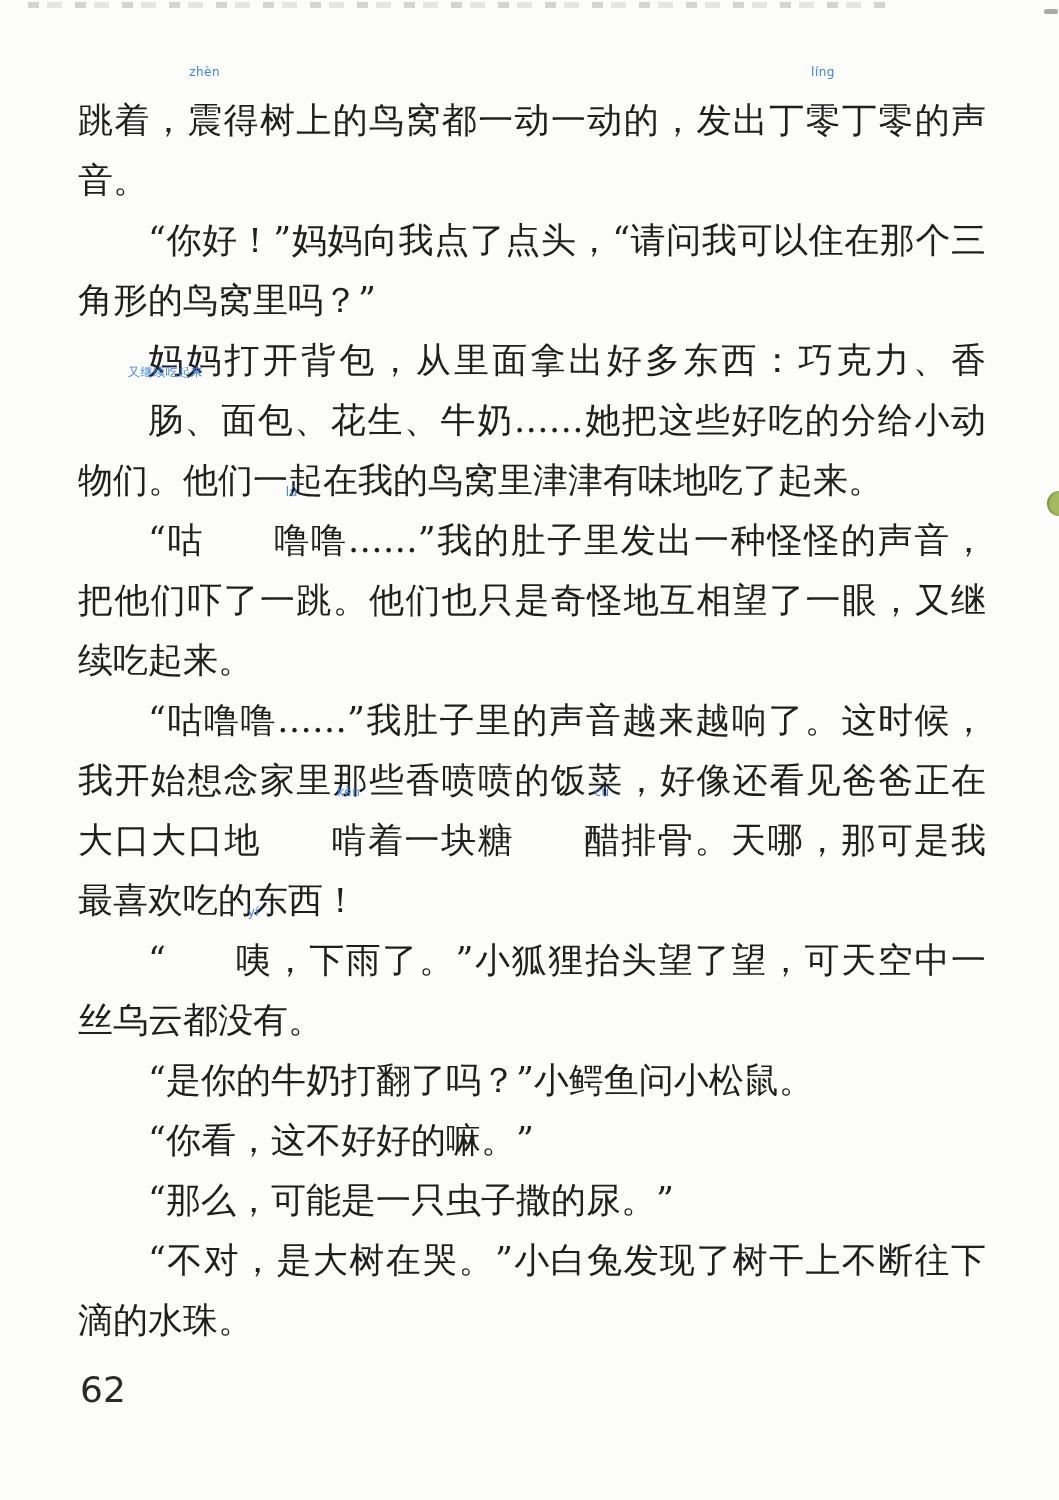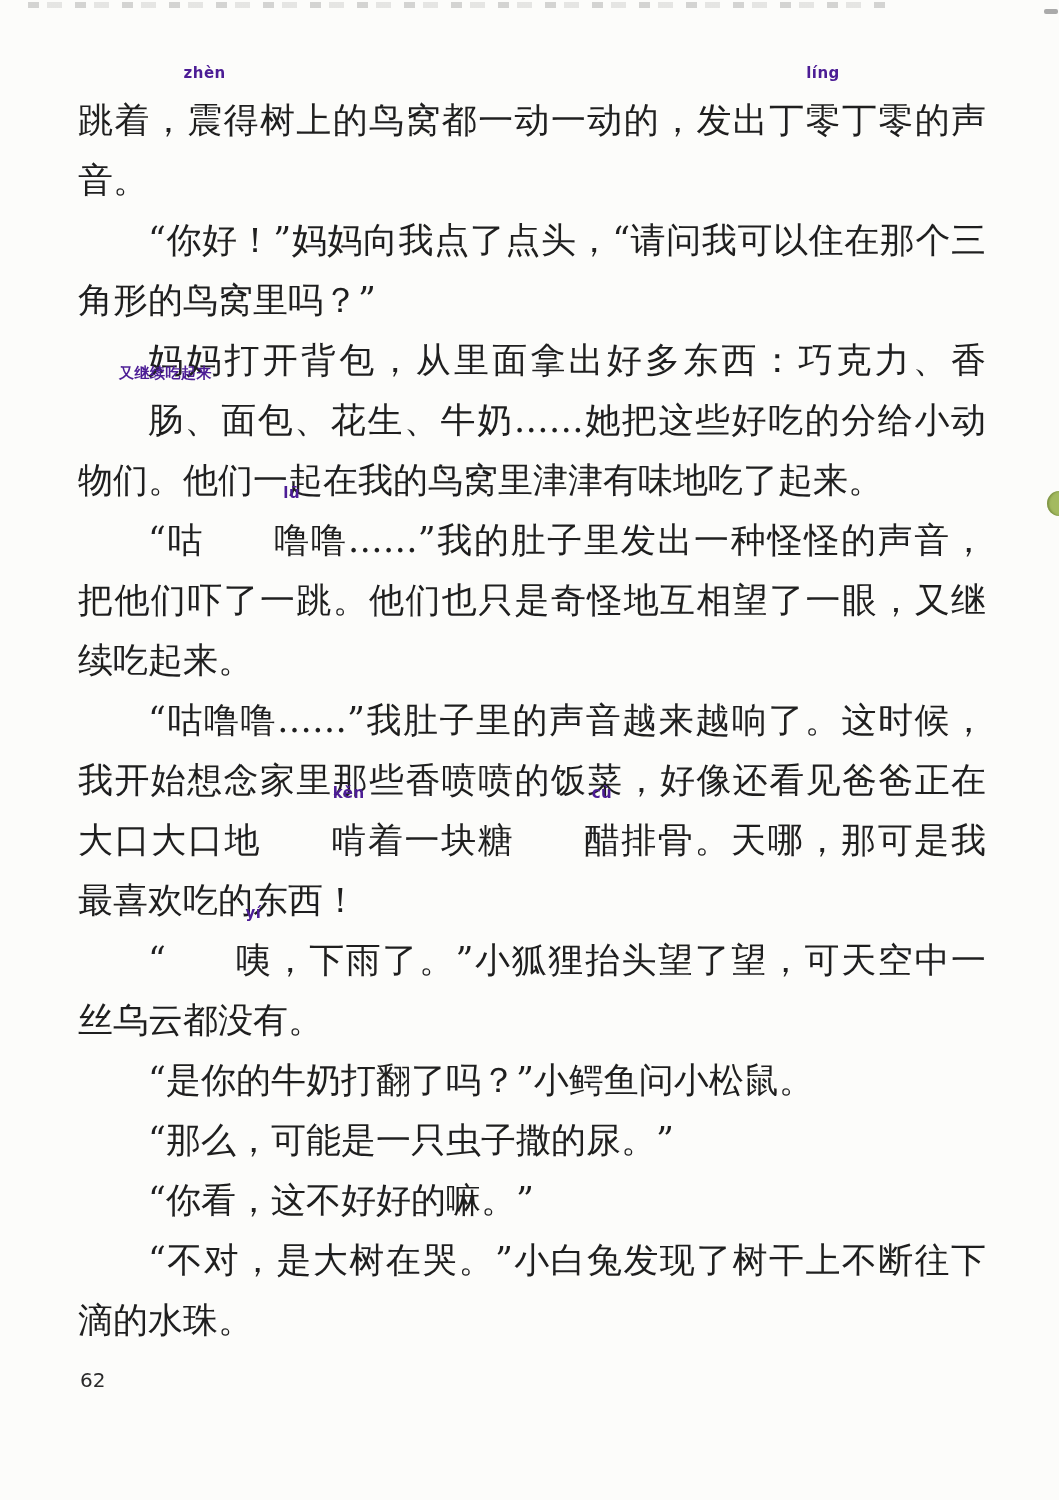--- a/index.html
+++ b/index.html
@@ -77,34 +77,34 @@
   .anno {
     position: relative;
     display: inline-block;
   }
   .anno .py {
     position: absolute;
     left: 50%;
     top: -24px;
     transform: translateX(-50%);
     font-family: "DejaVu Sans", sans-serif;
-    font-size: 15px;
-    font-weight: 700;
+    font-size: 12px;
+    font-weight: 400;
     line-height: 1;
-    color: #4c1d95;
+    color: #3b82f6;
     white-space: nowrap;
     letter-spacing: 0.5px;
   }
 
   .page-number {
     position: absolute;
     left: 80px;
     top: 1368px;
     font-family: "DejaVu Sans", sans-serif;
-    font-size: 20px;
+    font-size: 36px;
     line-height: 1.2;
     color: #2a2a2a;
   }
 </style>
 </head>
 <body>
 
 <div class="page">
 
   <div class="top-remnant"></div>
@@ -113,20 +113,20 @@
   <div class="edge-leaf"></div>
 
   <div class="story-text">
       <p class="">跳着，<span class="anno"><span class="py">zhèn</span>震</span>得树上的鸟窝都一动一动的，发出丁<span class="anno"><span class="py">líng</span>零</span>丁零的声音。</p>
       <p class="indent">“你好！”妈妈向我点了点头，“请问我可以住在那个三角形的鸟窝里吗？”</p>
       <p class="indent">妈妈打开背包，从里面拿出好多东西：巧克力、香<span class="anno"><span class="py">又继续吃起来</span>肠</span>、面包、花生、牛奶……她把这些好吃的分给小动物们。他们一起在我的鸟窝里津津有味地吃了起来。</p>
       <p class="indent">“咕<span class="anno"><span class="py">lū</span>噜</span>噜……”我的肚子里发出一种怪怪的声音，把他们吓了一跳。他们也只是奇怪地互相望了一眼，又继续吃起来。</p>
       <p class="indent">“咕噜噜……”我肚子里的声音越来越响了。这时候，我开始想念家里那些香喷喷的饭菜，好像还看见爸爸正在大口大口地<span class="anno"><span class="py">kěn</span>啃</span>着一块糖<span class="anno"><span class="py">cù</span>醋</span>排骨。天哪，那可是我最喜欢吃的东西！</p>
       <p class="indent">“<span class="anno"><span class="py">yí</span>咦</span>，下雨了。”小狐狸抬头望了望，可天空中一丝乌云都没有。</p>
       <p class="indent">“是你的牛奶打翻了吗？”小鳄鱼问小松鼠。</p>
+      <p class="indent">“你看，这不好好的嘛。”</p>
       <p class="indent">“那么，可能是一只虫子撒的尿。”</p>
-      <p class="indent">“你看，这不好好的嘛。”</p>
       <p class="indent">“不对，是大树在哭。”小白兔发现了树干上不断往下滴的水珠。</p>
     </div>
 
   <div class="page-number">62</div>
 
 </div>
 
 </body></html>

